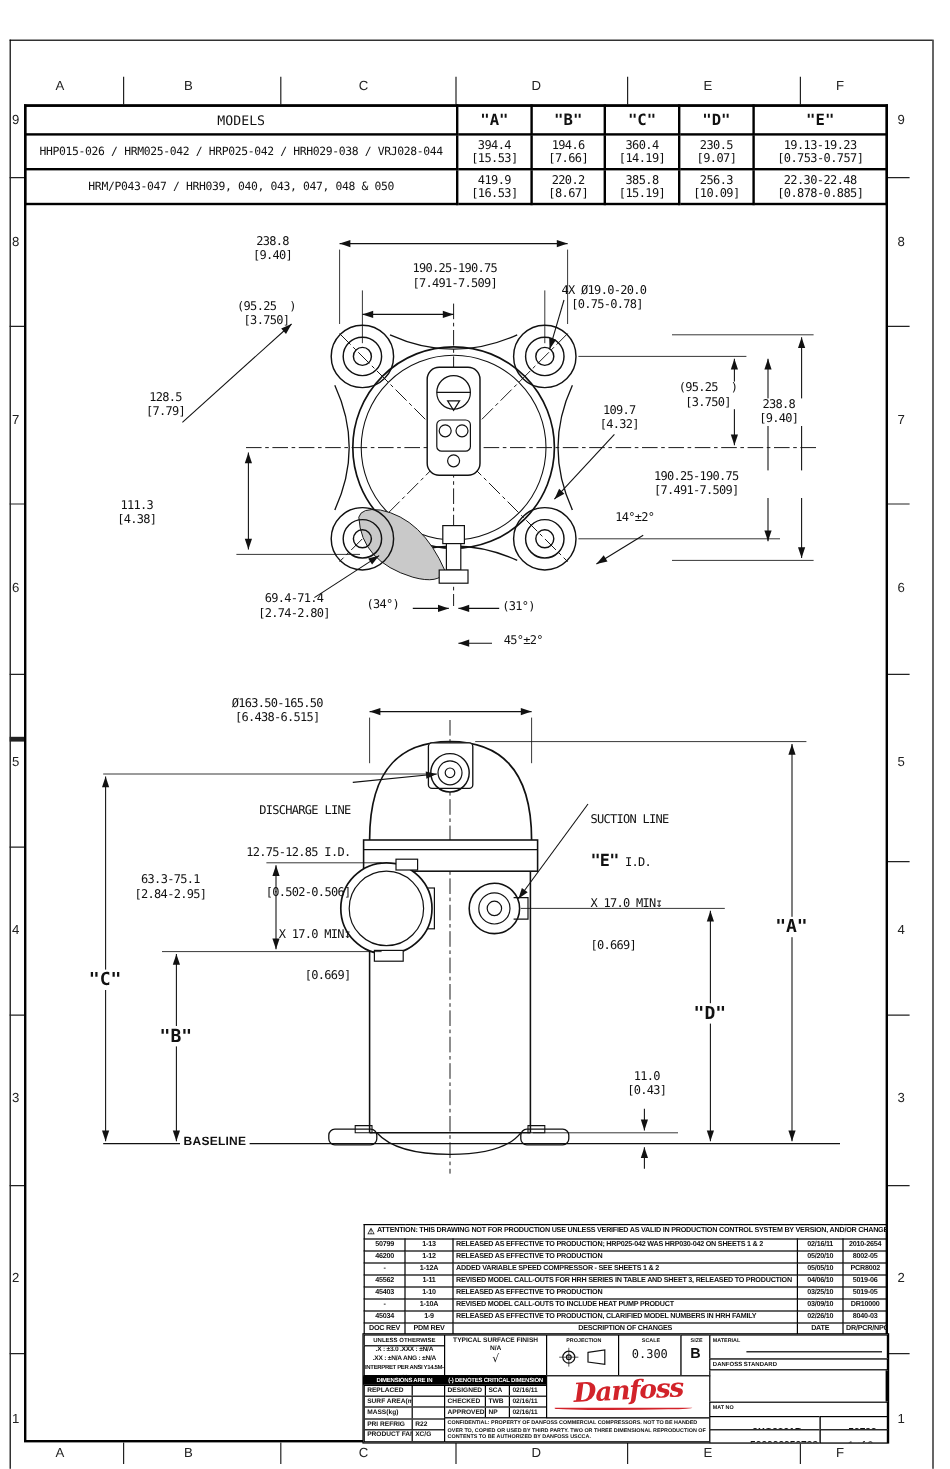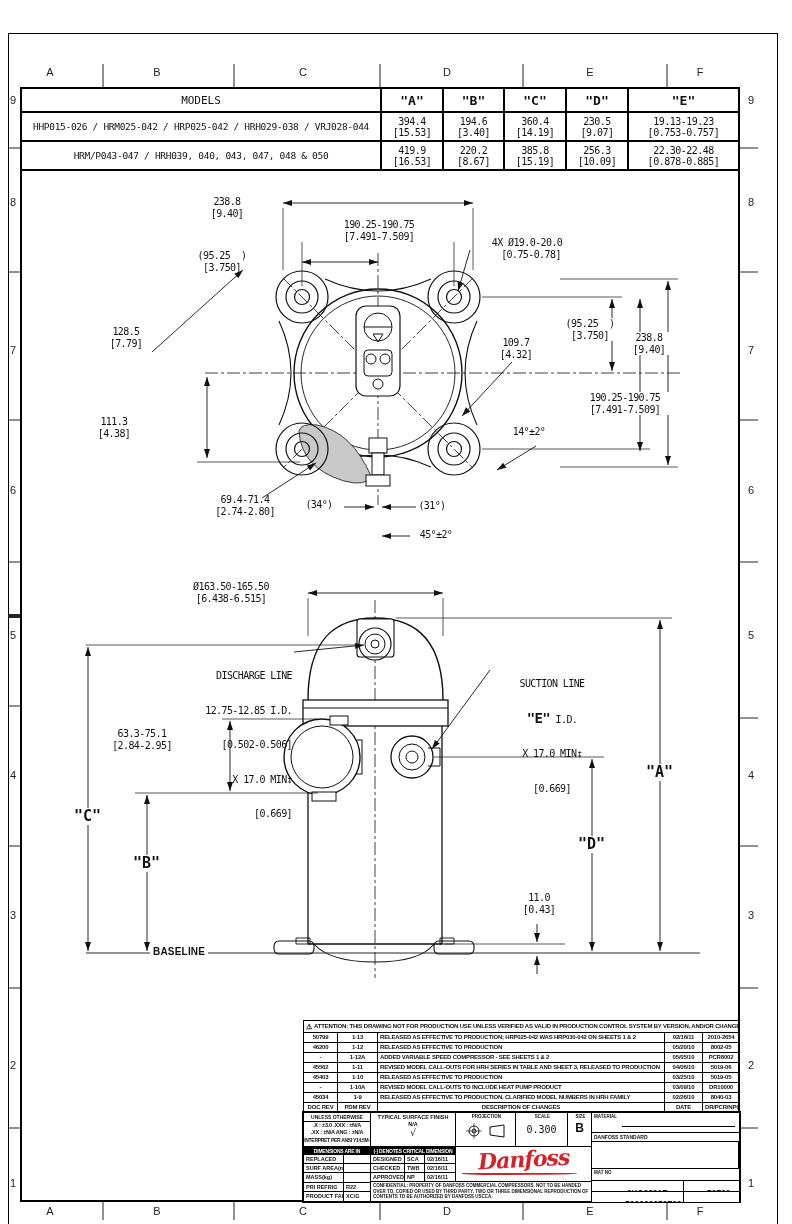--- a/index.html
+++ b/index.html
@@ -15,21 +15,21 @@
   #models{position:absolute;left:20px;top:87px;width:720px;border-collapse:collapse;table-layout:fixed}
   #models td,#models th{border:2px solid #000;text-align:center;vertical-align:middle;padding:0;overflow:hidden}
   #models th.lbl{font:11px "DejaVu Sans Mono",monospace;font-weight:normal}
   #models th.dimh{font:bold 13px "DejaVu Sans Mono",monospace}
   #models td.mod{font:9.5px "DejaVu Sans Mono",monospace;letter-spacing:-0.3px;white-space:nowrap}
   #models td.val{font:10px/11px "DejaVu Sans Mono",monospace;letter-spacing:-0.5px;white-space:nowrap}
   
   .dim{position:absolute;font:10px/11.5px "DejaVu Sans Mono",monospace;letter-spacing:-0.6px;text-align:center;white-space:pre}
   .dim.bg{background:#fff}
   .dim.ra{text-align:right}
-  .dim.la{text-align:center}
+  .dim.la{text-align:left}
   .biglabel{position:absolute;font:bold 15px/15px "DejaVu Sans Mono",monospace;background:#fff;padding:1px 2px}
   .baseline-lbl{position:absolute;font:bold 10px/11px "Liberation Sans",sans-serif;letter-spacing:0.2px;background:#fff;padding:0 3px}
   
   #rev{position:absolute;left:303px;top:1020px;width:437px;border-collapse:collapse;table-layout:fixed}
   #rev td{border:1px solid #000;font:bold 6px/7px "Liberation Sans",sans-serif;letter-spacing:-0.2px;height:10px;padding:0 2px;text-align:center;white-space:nowrap;overflow:hidden}
   #rev td.desc{text-align:left}
   #rev tr.att td{height:12px;text-align:left;border-bottom:1px solid #000}
   .wicon{display:inline-block;font-size:7px;vertical-align:-1px;margin-right:2px}
   
   .tb{position:absolute;border:1px solid #000;overflow:hidden;background:#fff}
@@ -251,21 +251,21 @@
       <th class="dimh">"E"</th>
     </tr>
     <tr style="height:29px">
       <td class="mod">HHP015-026 / HRM025-042 / HRP025-042 / HRH029-038 / VRJ028-044</td>
       <td class="val">
             <div>394.4</div>
             <div>[15.53]</div>
           </td>
       <td class="val">
             <div>194.6</div>
-            <div>[3.40]</div>
+            <div>[7.66]</div>
           </td>
       <td class="val">
             <div>360.4</div>
             <div>[14.19]</div>
           </td>
       <td class="val">
             <div>230.5</div>
             <div>[9.07]</div>
           </td>
       <td class="val">
@@ -296,21 +296,21 @@
             <div>[0.878-0.885]</div>
           </td>
     </tr>
   </tbody>
     </table>
 
   <div class="dim" style="left:193px;top:196px;width:68px"><div>238.8</div><div>[9.40]</div></div>
   <div class="dim bg" style="left:293px;top:219px;width:172px"><div>190.25-190.75</div><div>[7.491-7.509]</div></div>
   <div class="dim" style="left:186px;top:250px;width:72px"><div>(95.25  )</div><div>[3.750]</div></div>
   <div class="dim la" style="left:468px;top:237px;width:118px"><div>4X Ø19.0-20.0</div><div style="padding-left:8px">[0.75-0.78]</div></div>
-  <div class="dim" style="left:96px;top:326px;width:60px"><div>128.5</div><div>[7.79]</div></div>
+  <div class="dim" style="left:108px;top:326px;width:60px"><div>128.5</div><div>[7.79]</div></div>
   <div class="dim" style="left:486px;top:337px;width:60px"><div>109.7</div><div>[4.32]</div></div>
   <div class="dim bg" style="left:553px;top:318px;width:74px"><div>(95.25  )</div><div>[3.750]</div></div>
   <div class="dim bg" style="left:617px;top:332px;width:64px"><div>238.8</div><div>[9.40]</div></div>
   <div class="dim la bg" style="left:545px;top:392px;width:160px"><div>190.25-190.75</div><div>[7.491-7.509]</div></div>
   <div class="dim" style="left:84px;top:416px;width:60px"><div>111.3</div><div>[4.38]</div></div>
   <div class="dim bg" style="left:497px;top:426px;width:64px"><div>14°±2°</div></div>
   <div class="dim" style="left:193px;top:494px;width:104px"><div>69.4-71.4</div><div>[2.74-2.80]</div></div>
   <div class="dim" style="left:295px;top:499px;width:48px"><div>(34°)</div></div>
   <div class="dim" style="left:408px;top:500px;width:48px"><div>(31°)</div></div>
   <div class="dim" style="left:404px;top:529px;width:64px"><div>45°±2°</div></div>

